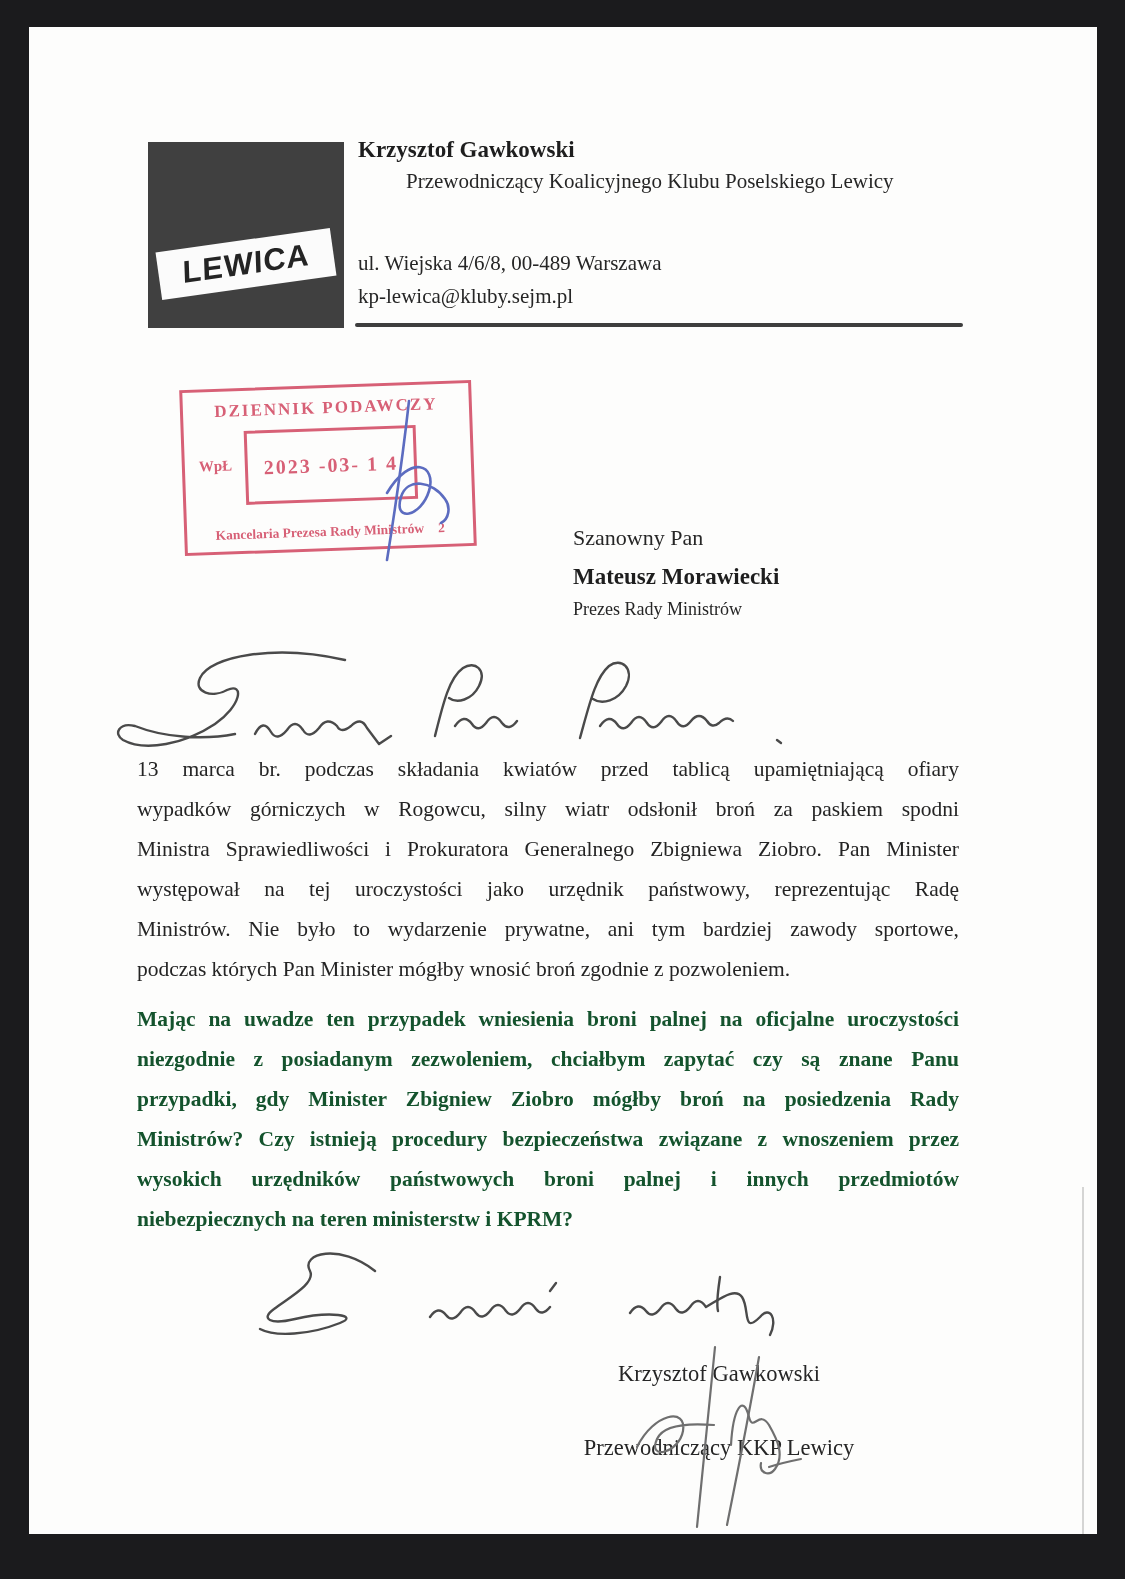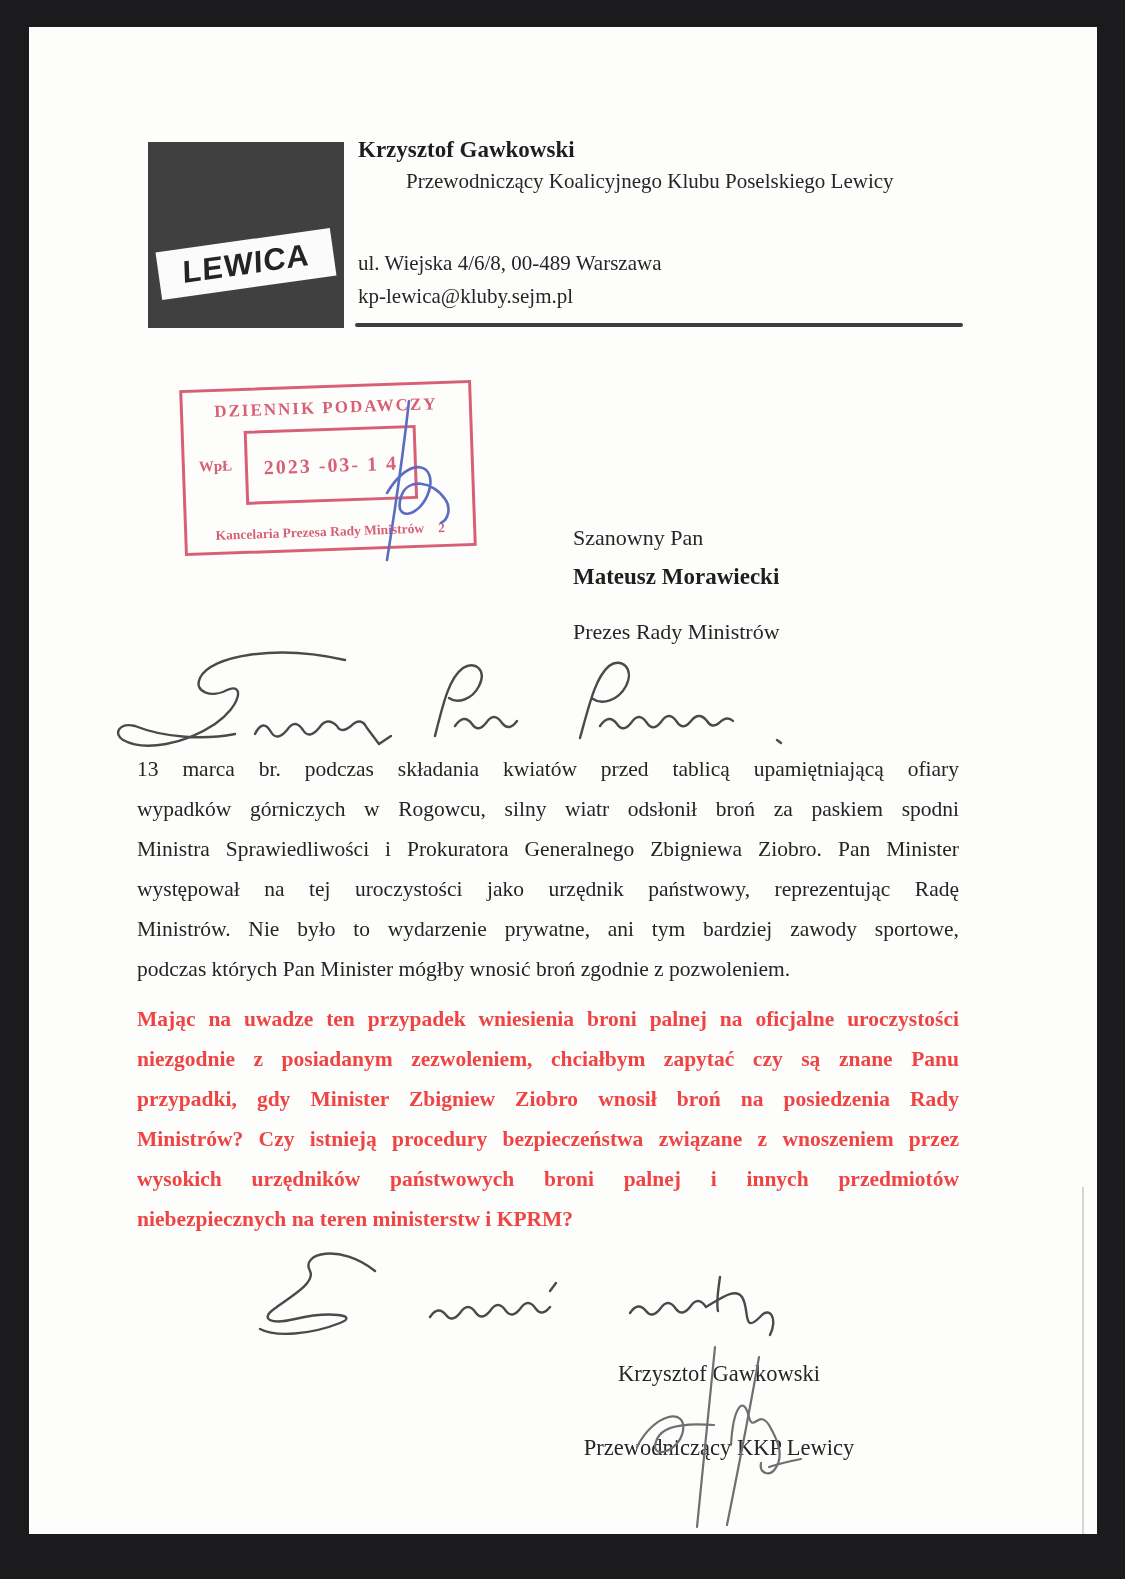--- a/index.html
+++ b/index.html
@@ -54,31 +54,31 @@
     display:flex;align-items:center;justify-content:center;
   }
   .stamp-date{font-size:20px;font-weight:bold;letter-spacing:2px;}
   .stamp-office-row{left:0;bottom:8px;width:100%;text-align:center;font-size:13.5px;font-weight:bold;}
   .stamp-copy{margin-left:14px;}
 
   
   .date-line{top:341px;right:139px;font-size:22px;}
   .addr-salutation{left:544px;top:498px;font-size:22px;text-align:right;}
   .addr-name{left:544px;top:537px;font-size:23px;font-weight:bold;color:#1e1e1e;}
-  .addr-title{left:544px;top:592px;font-size:22px;}
+  .addr-title{left:544px;top:572px;font-size:18px;}
 
   
   .para{left:108px;width:822px;font-size:21.5px;color:#242424;}
   .para .bline{
     display:block;height:40px;line-height:40px;white-space:nowrap;
     text-align:justify;text-align-last:justify;
   }
   .para .bline.last{text-align-last:left;}
   .para1{top:722px;}
-  .para2{top:972px;font-weight:bold;color:#ef4444;}
+  .para2{top:972px;font-weight:bold;color:#14532d;}
 
   
   .sig-name{left:500px;top:1334px;width:380px;text-align:center;font-size:22.5px;}
   .sig-title{left:500px;top:1408px;width:380px;text-align:center;font-size:22.5px;}
 
   
   .hw path{fill:none;stroke:#4a4a4a;stroke-width:2.4;stroke-linecap:round;stroke-linejoin:round;}
   .hw-pencil path{fill:none;stroke:#6f6f6f;stroke-width:2.2;stroke-linecap:round;stroke-linejoin:round;}
   .hw-pen path{fill:none;stroke:#5c6cc0;stroke-width:2.6;stroke-linecap:round;stroke-linejoin:round;}
 
@@ -136,21 +136,21 @@
     <span class="bline">wypadków górniczych w Rogowcu, silny wiatr odsłonił broń za paskiem spodni</span>
     <span class="bline">Ministra Sprawiedliwości i Prokuratora Generalnego Zbigniewa Ziobro. Pan Minister</span>
     <span class="bline">występował na tej uroczystości jako urzędnik państwowy, reprezentując Radę</span>
     <span class="bline">Ministrów. Nie było to wydarzenie prywatne, ani tym bardziej zawody sportowe,</span>
     <span class="bline last">podczas których Pan Minister mógłby wnosić broń zgodnie z pozwoleniem.</span>
   </div>
 
   <div class="abs para para2">
     <span class="bline">Mając na uwadze ten przypadek wniesienia broni palnej na oficjalne uroczystości</span>
     <span class="bline">niezgodnie z posiadanym zezwoleniem, chciałbym zapytać czy są znane Panu</span>
-    <span class="bline">przypadki, gdy Minister Zbigniew Ziobro wnosił broń na posiedzenia Rady</span>
+    <span class="bline">przypadki, gdy Minister Zbigniew Ziobro mógłby broń na posiedzenia Rady</span>
     <span class="bline">Ministrów? Czy istnieją procedury bezpieczeństwa związane z wnoszeniem przez</span>
     <span class="bline">wysokich urzędników państwowych broni palnej i innych przedmiotów</span>
     <span class="bline last">niebezpiecznych na teren ministerstw i KPRM?</span>
   </div>
 
   <svg class="abs hw" style="left:221px;top:1212px;" width="545" height="110" viewBox="0 0 545 110">
     <path d="M 125 32 C 90 4, 50 14, 60 32 C 66 44, 40 58, 24 70 C 10 80, 20 86, 45 80 C 80 72, 110 76, 90 84 C 60 96, 25 98, 10 90"></path>
     <path d="M 180 78 q 8 -12 16 -2 q 6 8 14 -2 q 8 -12 16 0 q 6 8 14 -2 q 8 -12 16 0 q 6 8 14 -2 q 8 -12 16 0 q 6 8 14 -2"></path>
     <path d="M 300 52 l 6 -8"></path>
     <path d="M 380 74 q 8 -12 16 -2 q 6 8 14 -2 q 8 -12 16 0 q 6 8 14 -2 q 8 -12 16 0 C 470 60, 485 48, 492 58 C 500 70, 492 96, 510 78 C 520 66, 528 80, 520 96"></path>

